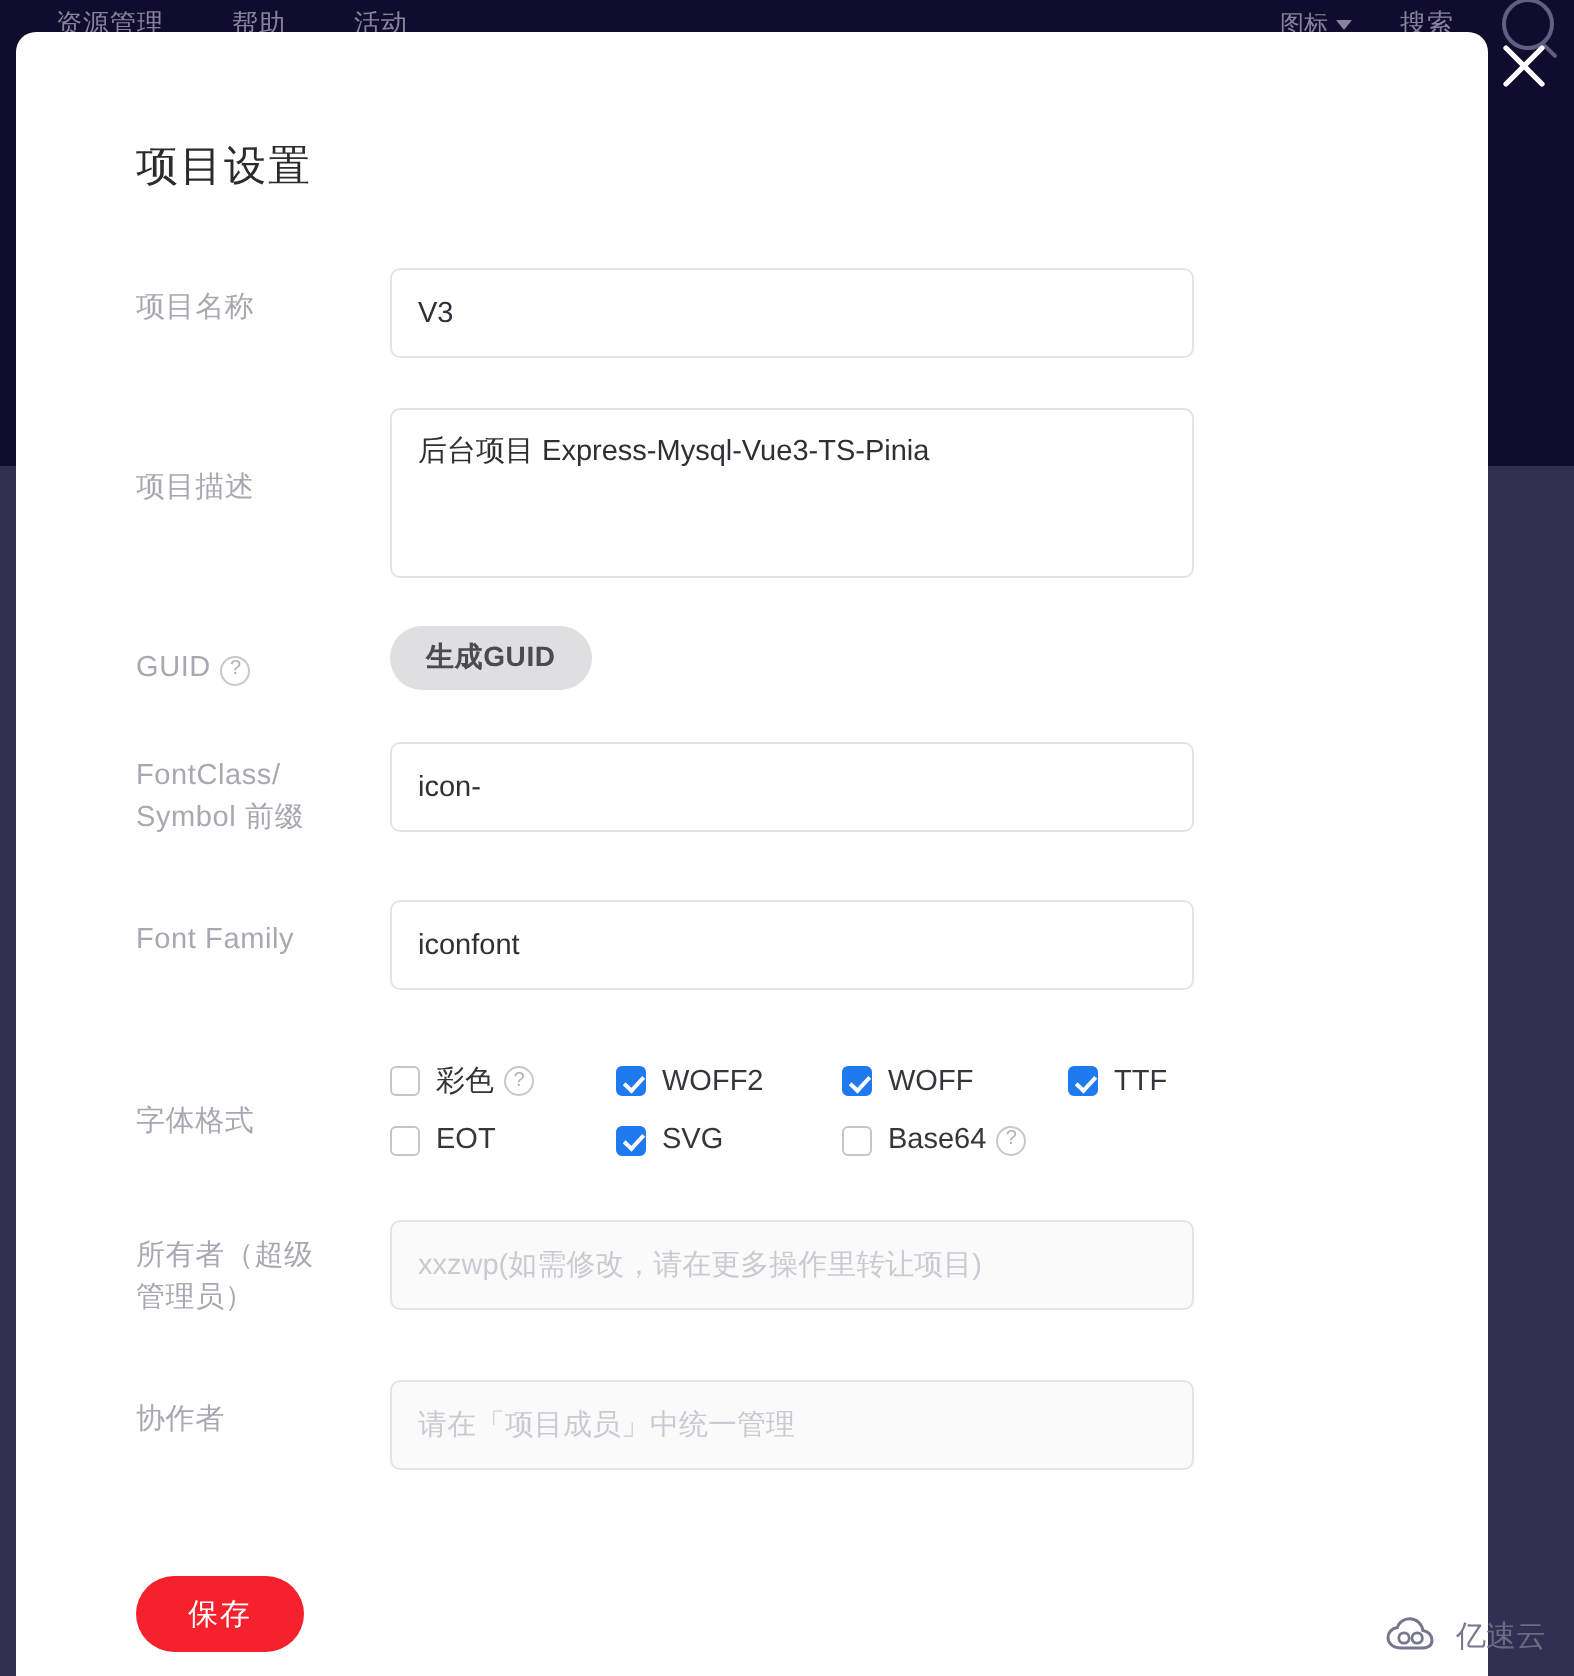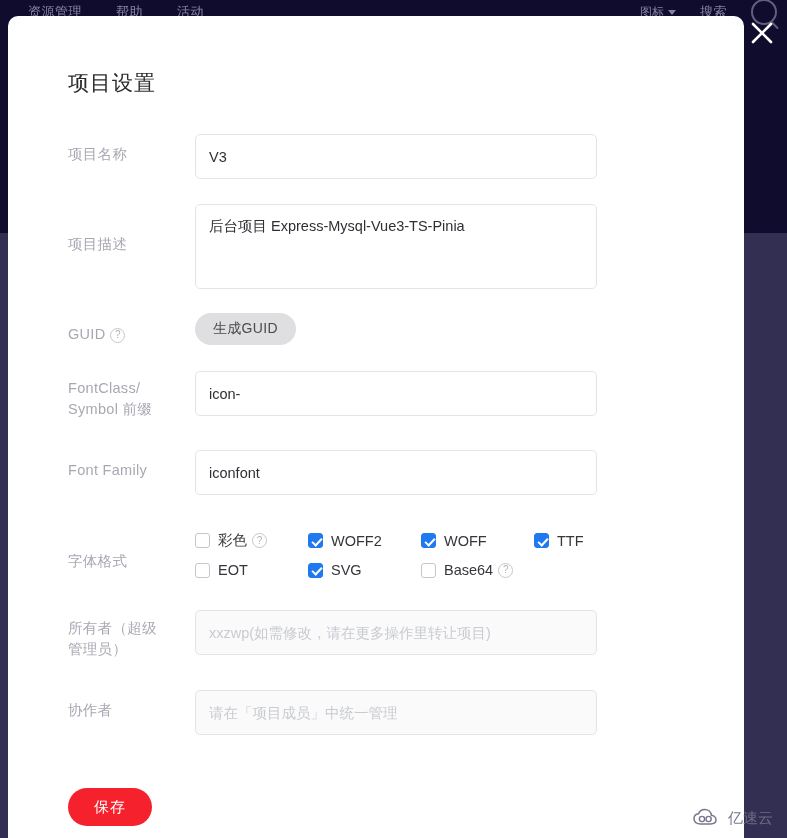--- a/index.html
+++ b/index.html
@@ -144,20 +144,21 @@
     display: inline-block;
     background: #dfdfe1;
     color: #4a4a4f;
     border: none;
     border-radius: 16px;
     font-size: 14px;
     padding: 7px 18px;
     font-family: inherit;
     cursor: pointer;
     letter-spacing: .3px;
+    font-weight: bold;
   }
 
   
   .help-icon {
     display: inline-flex; align-items: center; justify-content: center;
     width: 15px; height: 15px;
     border: 1px solid #c7c7cd;
     border-radius: 50%;
     font-size: 10px; color: #b0b0b8;
     vertical-align: 1px;

